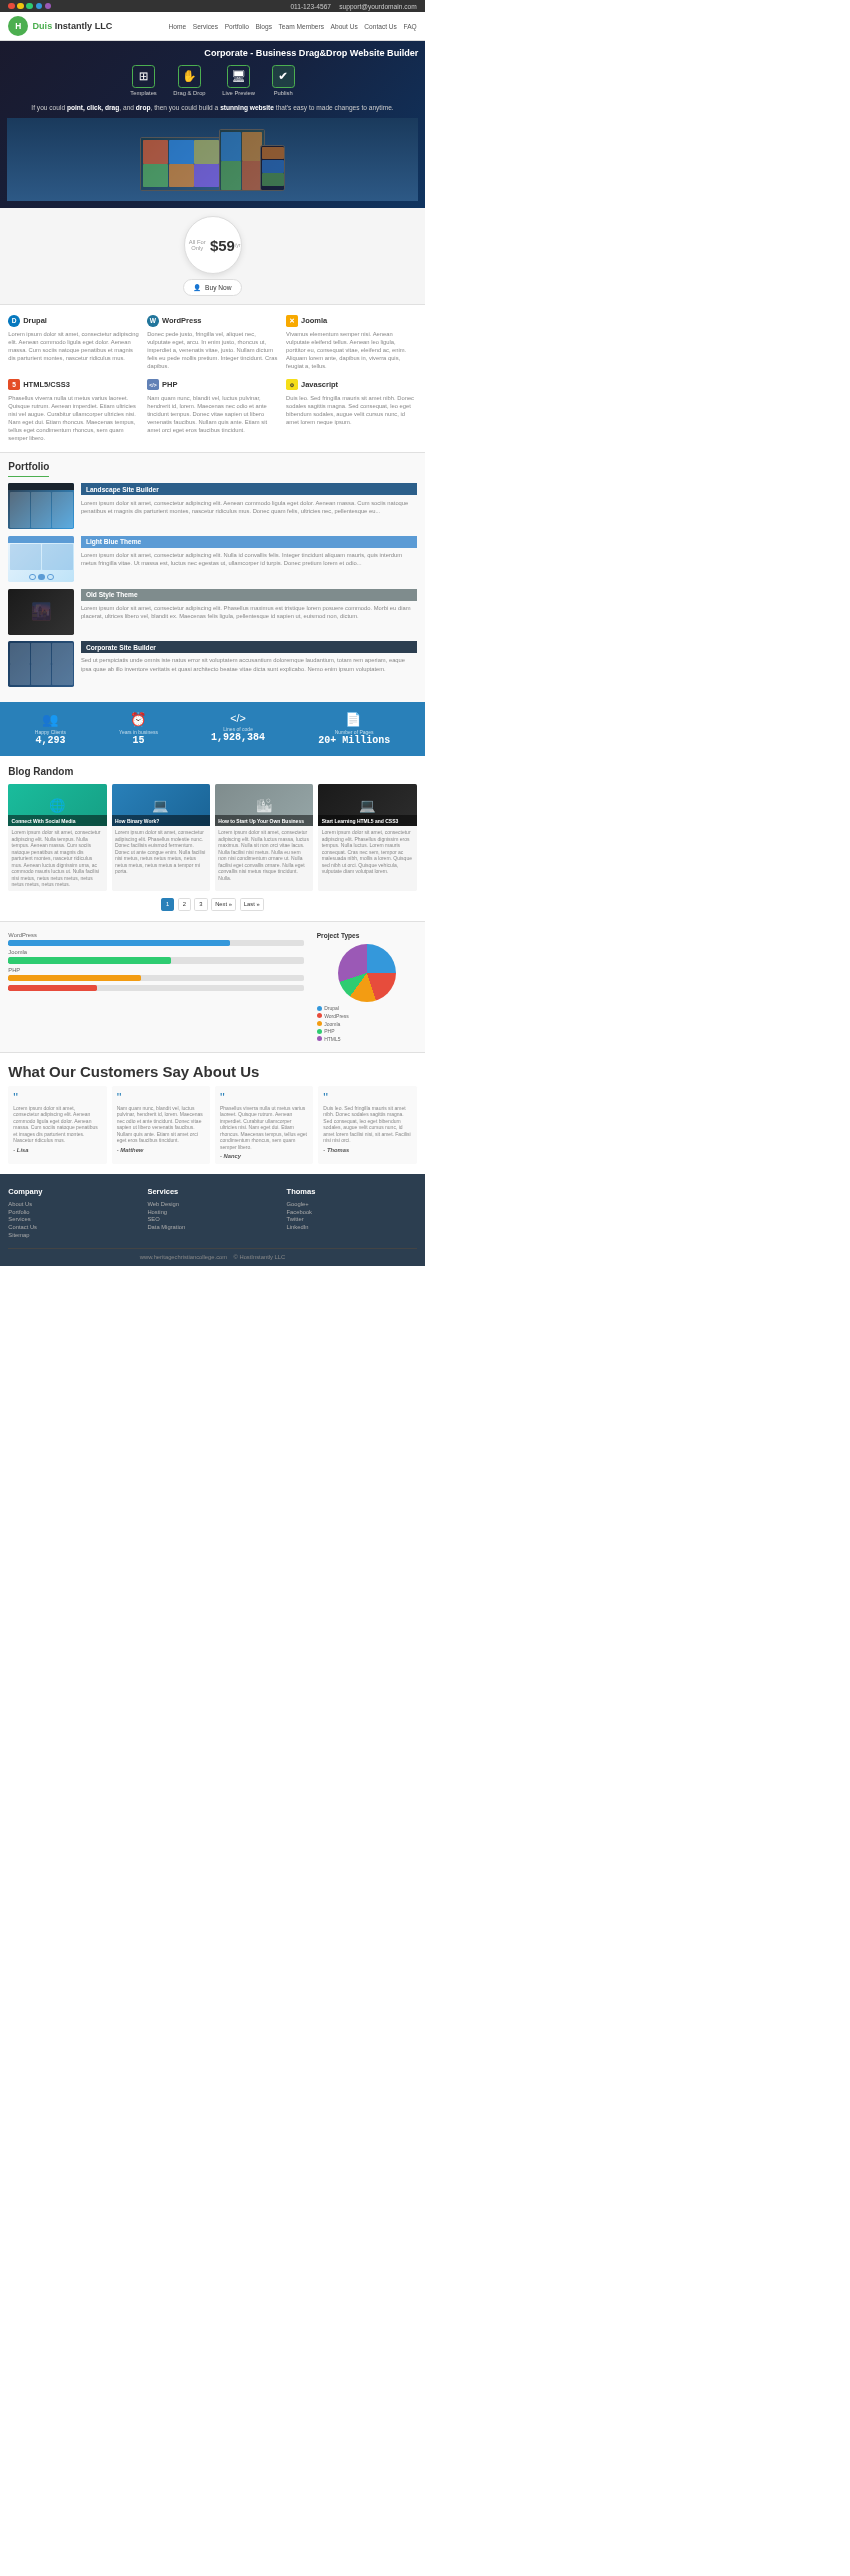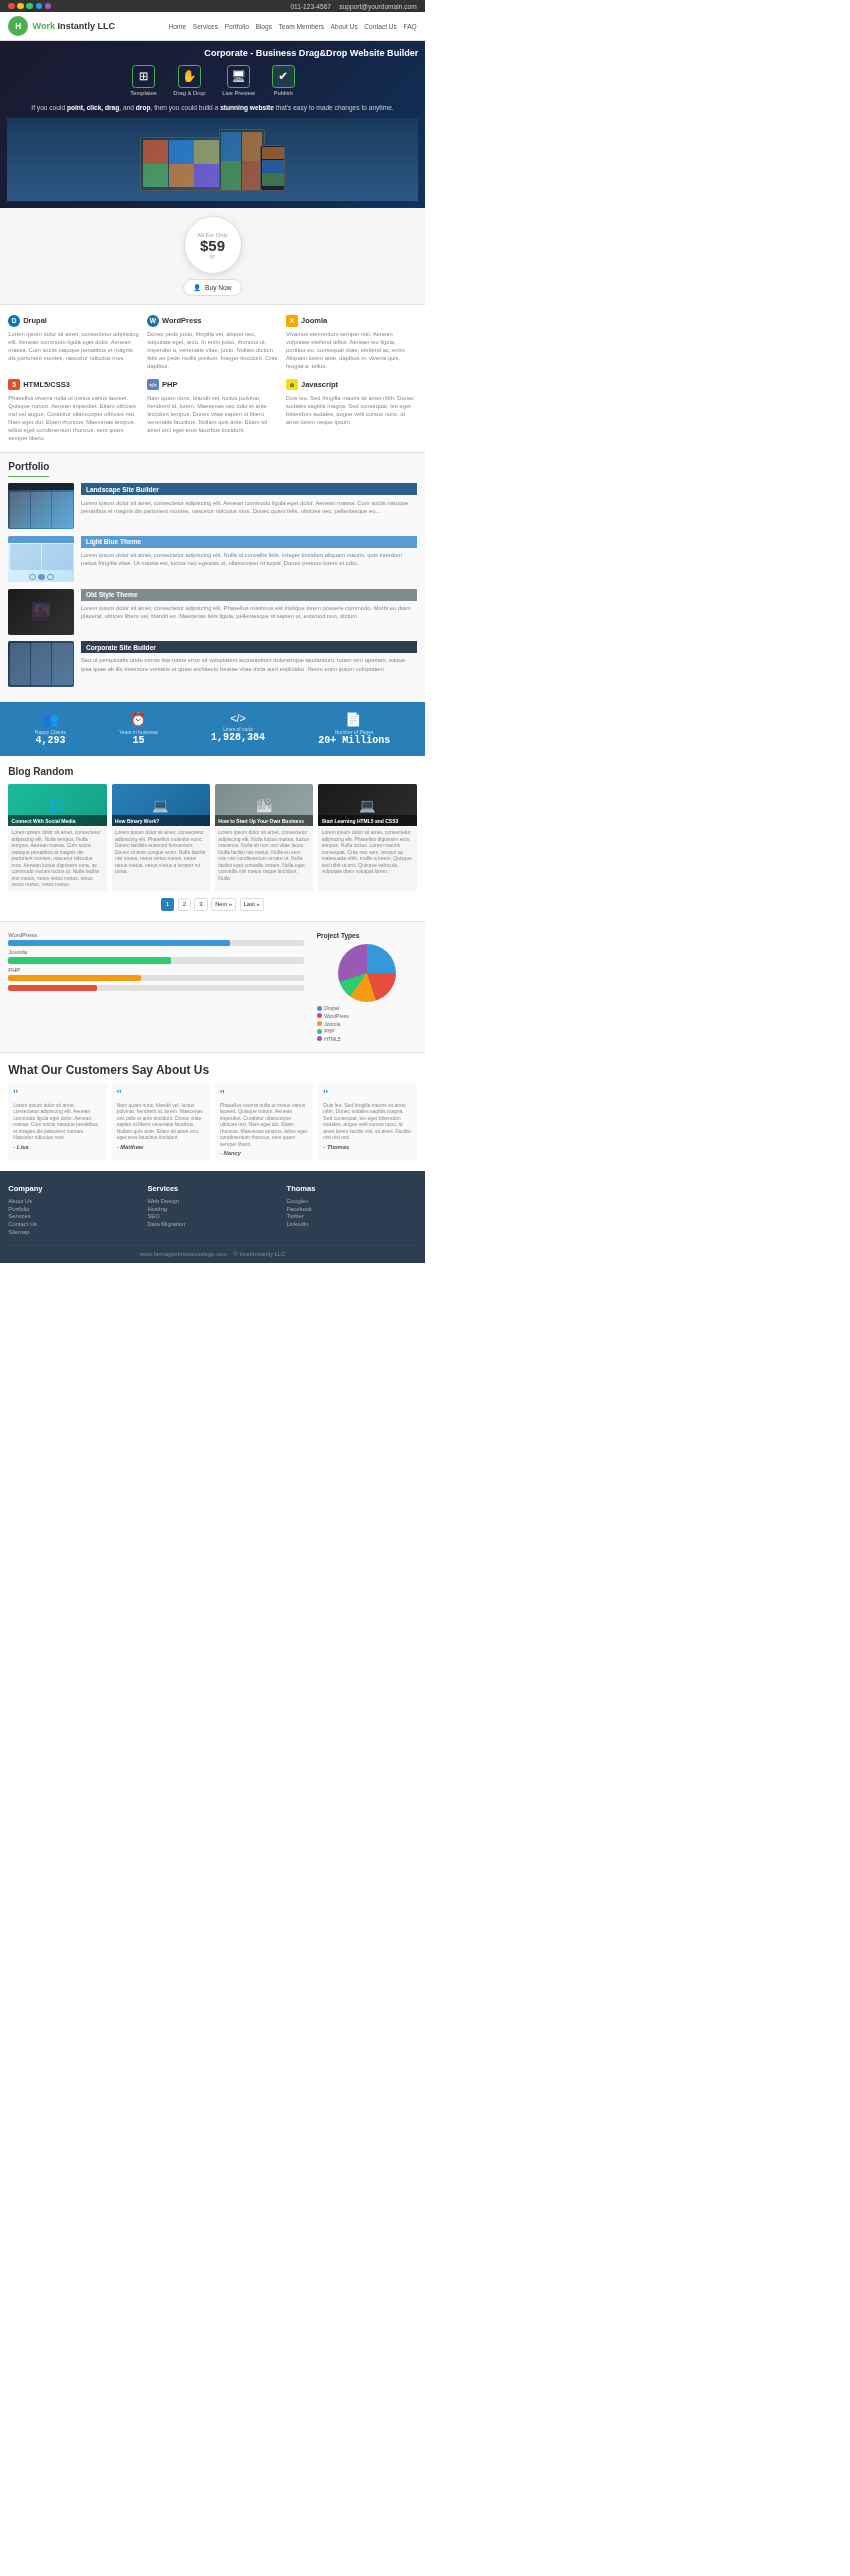--- a/index.html
+++ b/index.html
@@ -41,21 +41,21 @@
     .mockup-area { background: linear-gradient(180deg, #1a3a5c 0%, #2d5986 100%); padding: 8.3px; display: flex; justify-content: center; align-items: center; min-height: 83px; }
     .mockup-devices { display: flex; gap: -4.2px; justify-content: center; align-items: flex-end; }
     .device { background: #222; border: 0.8px solid #555; border-radius: 1.7px; overflow: hidden; }
     .device-screen { background: linear-gradient(135deg, #2c5364, #203a43); width: 100%; height: 100%; }
     .device.laptop { width: 83px; height: 54px; }
     .device.tablet { width: 46px; height: 62px; margin-left: -4.2px; }
     .device.phone { width: 25px; height: 46px; margin-left: -4.2px; border-radius: 2.5px; }
 
     
     .price-section { text-align: center; padding: 8.3px; background: #f5f5f5; }
-    .price-circle { width: 58px; height: 58px; border-radius: 50%; background: #fff; border: 1.7px solid #ddd; margin: 0 auto 5px; display: flex; flex-direction: column; align-items: center; justify-content: center; box-shadow: 0 1.7px 6.6px rgba(0,0,0,0.1); }
+    .price-circle { width: 58px; height: 58px; border-radius: 50%; background: #fff; border: 1.7px solid #ddd; margin: 0 auto 5px; display: flex; flex-direction: row; align-items: center; justify-content: center; box-shadow: 0 1.7px 6.6px rgba(0,0,0,0.1); }
     .price-label { font-size: 5.8px; color: #999; }
     .price-amount { font-size: 15px; font-weight: bold; color: #333; line-height: 1; }
     .price-sub { font-size: 5px; color: #999; }
     .buy-btn { background: #fff; border: 0.8px solid #ddd; border-radius: 12.5px; padding: 3.3px 10px; font-size: 6.6px; cursor: pointer; color: #333; display: inline-flex; align-items: center; gap: 3.3px; }
 
     
     .tech-section { padding: 10px 8.3px; background: #fff; }
     .tech-grid { display: grid; grid-template-columns: 1fr 1fr 1fr; gap: 8.3px; }
     .tech-item h4 { font-size: 7.5px; color: #333; margin-bottom: 3.3px; display: flex; align-items: center; gap: 3.3px; }
     .tech-item p { font-size: 5.8px; color: #888; line-height: 1.4; }
@@ -117,21 +117,21 @@
     .fill-red { background: #e74c3c; }
     .chart-area { width: 100px; }
     .chart-area h4 { font-size: 6.6px; color: #333; margin-bottom: 5px; }
     .pie-chart { width: 58px; height: 58px; border-radius: 50%; background: conic-gradient(#3498db 0deg 90deg, #e74c3c 90deg 162deg, #f39c12 162deg 216deg, #2ecc71 216deg 252deg, #9b59b6 252deg 360deg); margin: 0 auto 3.3px; }
     .legend { display: flex; flex-direction: column; gap: 1.7px; }
     .legend-item { display: flex; align-items: center; gap: 2.5px; font-size: 5px; color: #666; }
     .legend-dot { width: 5px; height: 5px; border-radius: 50%; flex-shrink: 0; }
 
     
     .testimonials { padding: 10px 8.3px; background: #fff; }
-    .testimonials h3 { font-size: 12px; color: #333; margin-bottom: 6.6px; }
+    .testimonials h3 { font-size: 15px; color: #333; margin-bottom: 6.6px; }
     .testimonial-grid { display: grid; grid-template-columns: 1fr 1fr 1fr 1fr; gap: 5px; }
     .testimonial-card { background: #f9f9f9; padding: 5px; border-radius: 1.7px; }
     .quote-mark { font-size: 13.3px; color: #2980b9; line-height: 1; }
     .testimonial-text { font-size: 5px; color: #888; line-height: 1.3; margin-bottom: 3.3px; }
     .testimonial-author { font-size: 5.8px; color: #555; font-style: italic; font-weight: bold; }
 
     
     .footer { background: #2c3e50; color: #ccc; padding: 12.5px 8.3px 6.6px; }
     .footer-grid { display: grid; grid-template-columns: 1fr 1fr 1fr; gap: 9px; margin-bottom: 8.3px; }
     .footer-col h4 { font-size: 7.5px; color: #fff; margin-bottom: 5px; }
@@ -156,21 +156,21 @@
   <div class="contact">
     <span>011-123-4567</span>
     <span>support@yourdomain.com</span>
   </div>
 </div>
 
 <div class="header">
   <div class="logo">
     <div class="logo-icon">H</div>
     <div class="logo-text">
-      <span style="color:#4caf50;">Work</span> Instantly LLC
+      <span style="color:#4caf50;">Duis</span> Instantly LLC
     </div>
   </div>
   <nav class="nav">
     <span>Home</span>
     <span>Services</span>
     <span>Portfolio</span>
     <span>Blogs</span>
     <span>Team Members</span>
     <span>About Us</span>
     <span>Contact Us</span>

